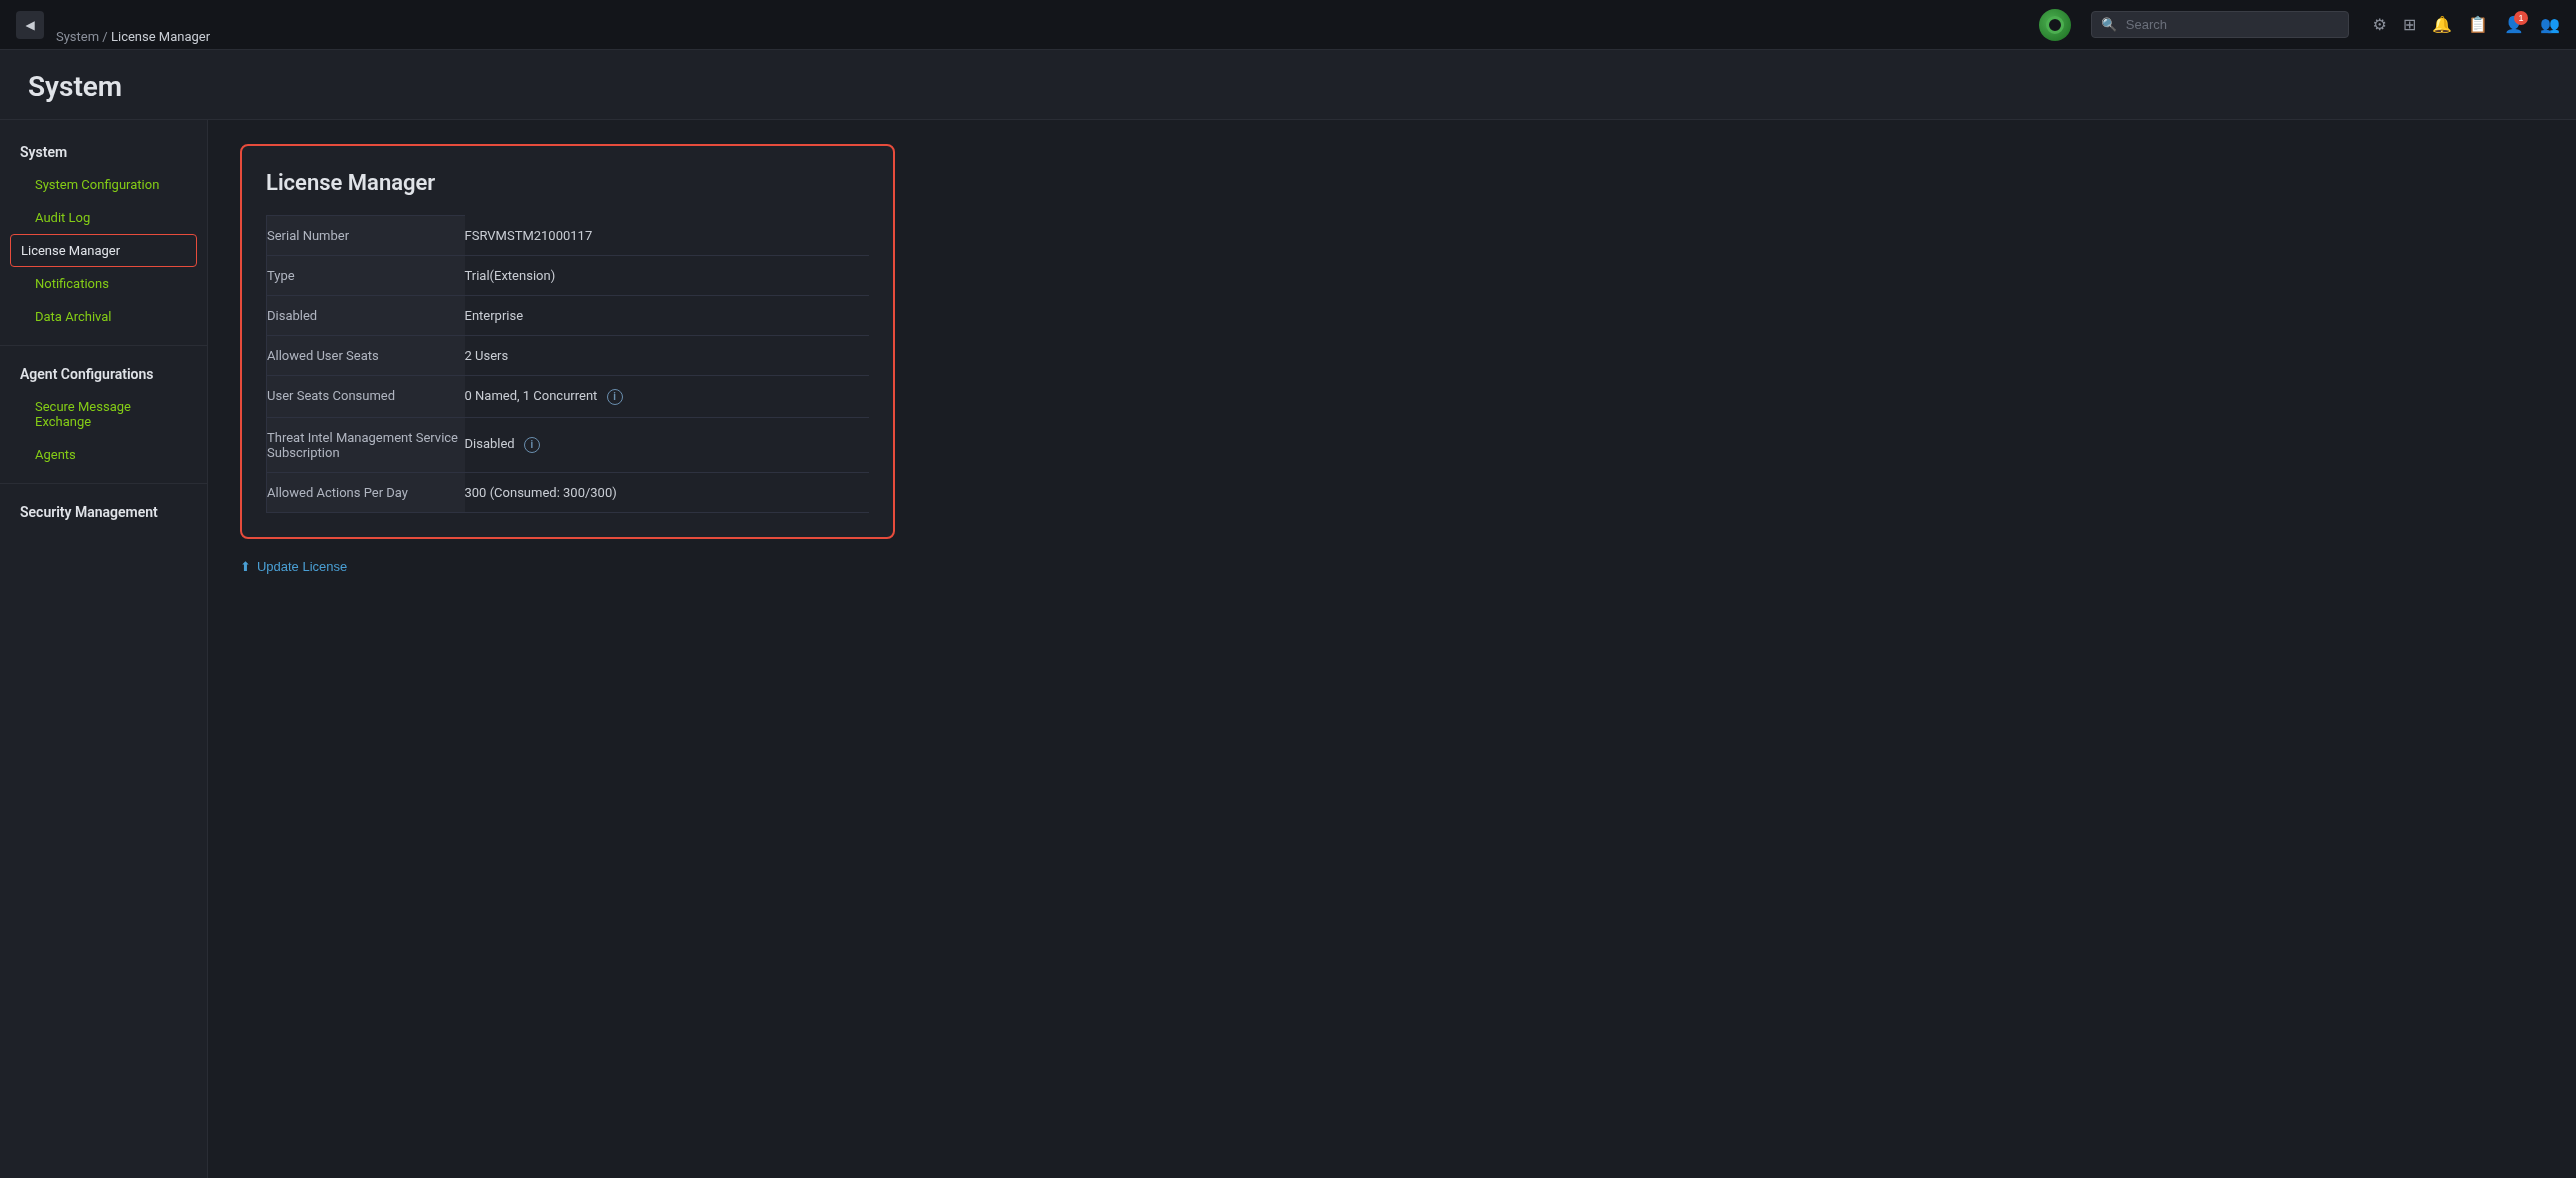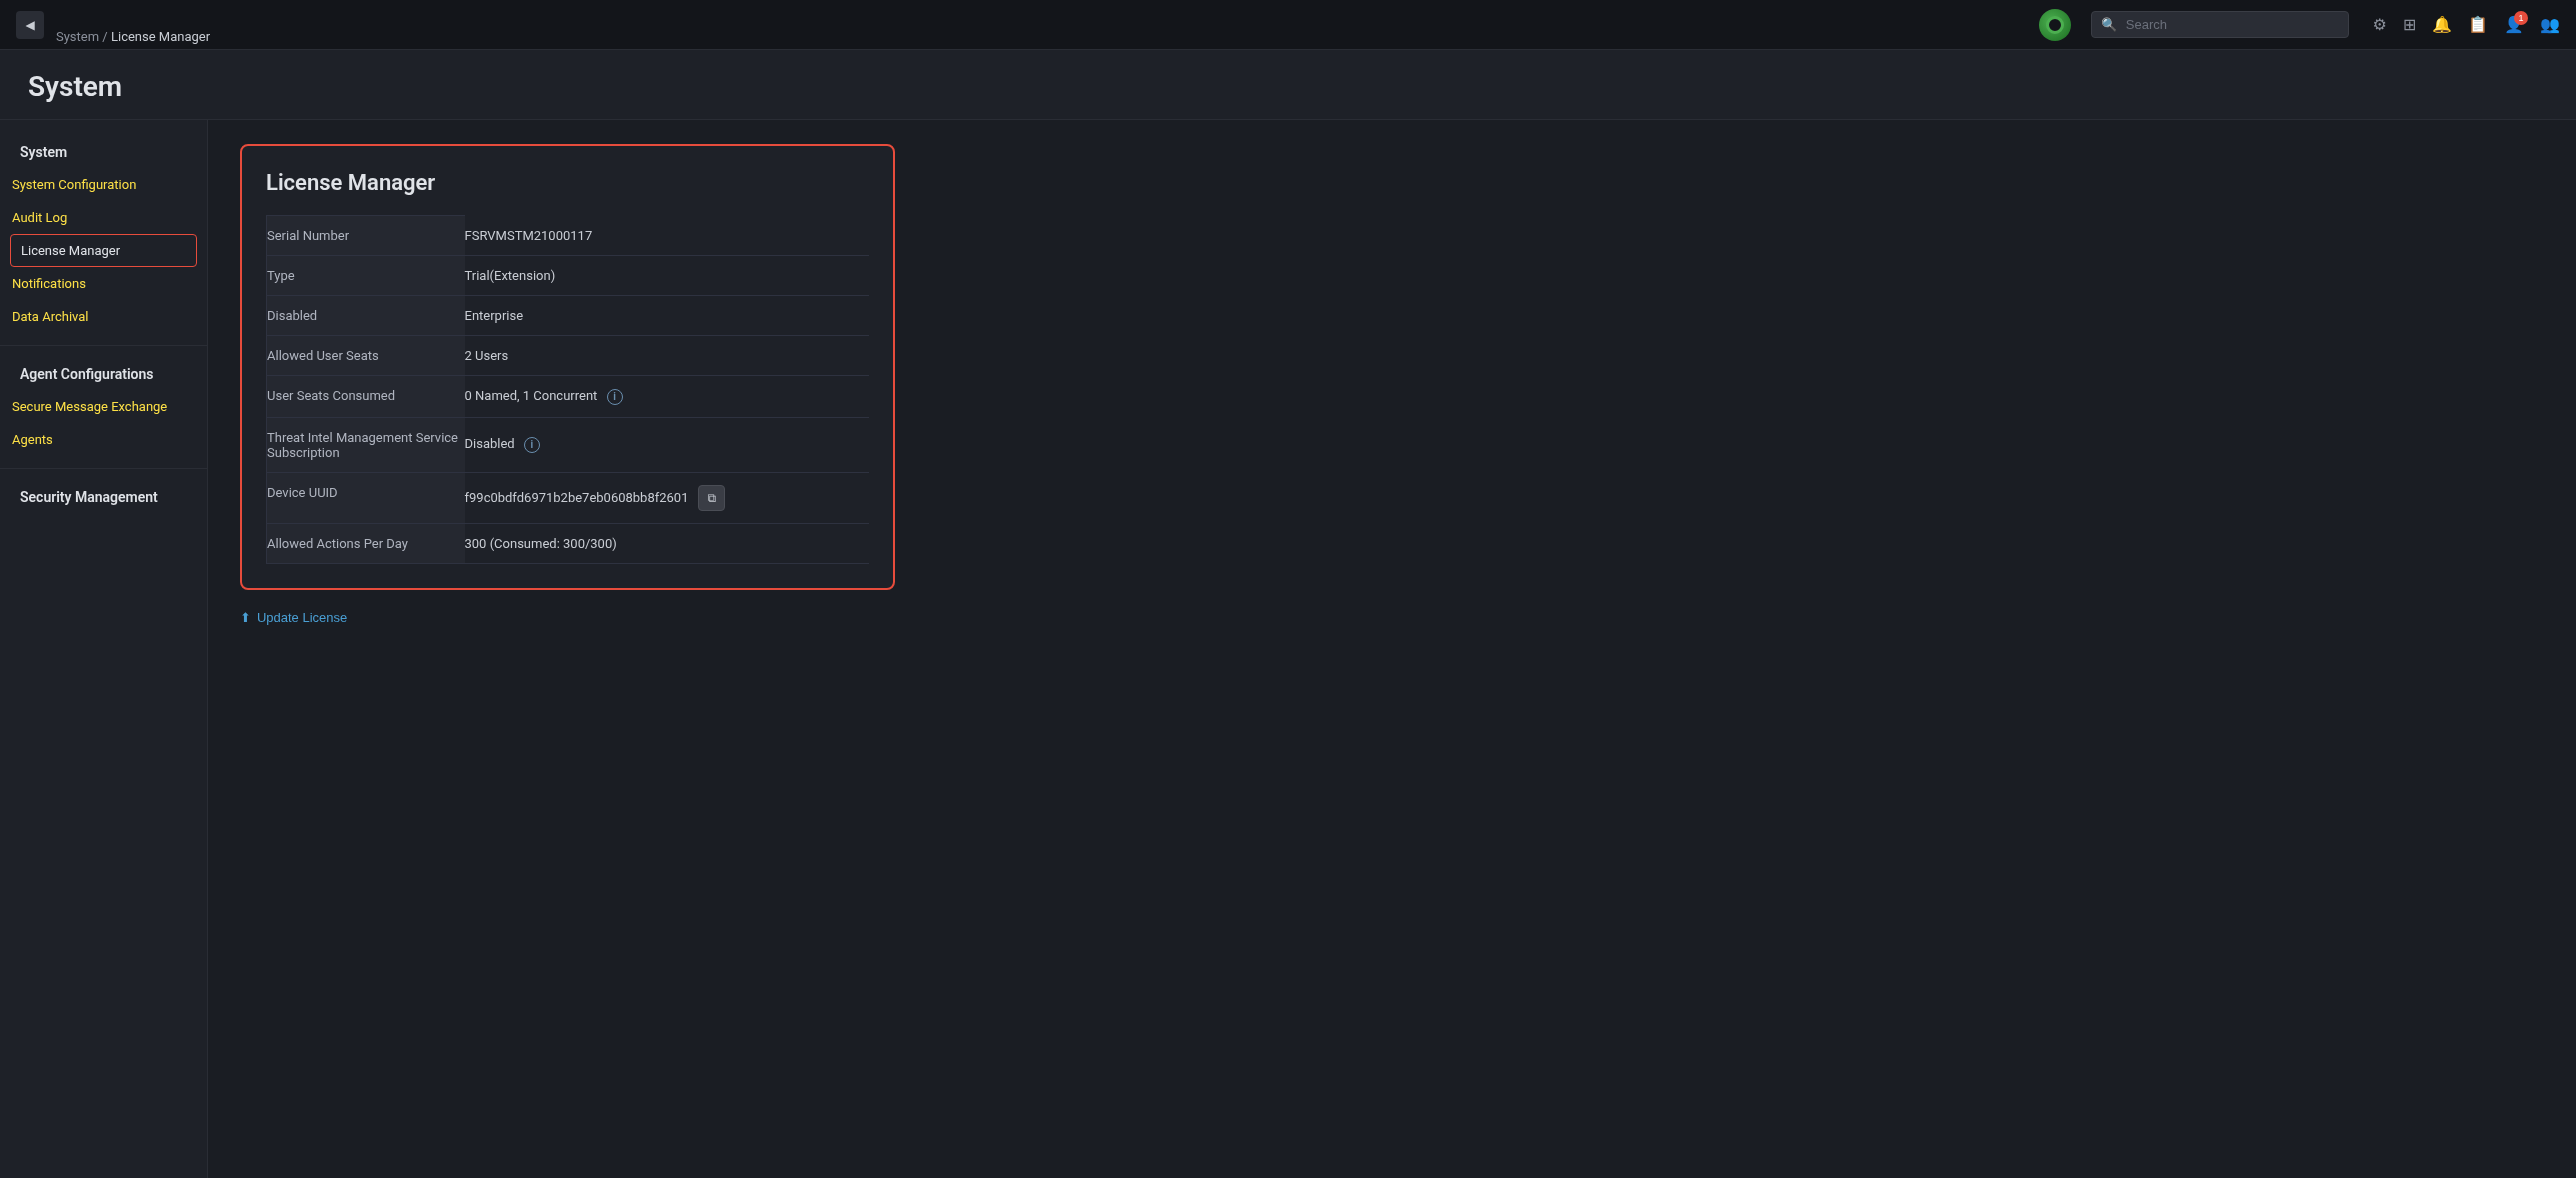--- a/index.html
+++ b/index.html
@@ -143,22 +143,22 @@
       overflow-y: auto;
       flex-shrink: 0;
     }
     .sidebar-section-label {
       color: #e0e3e8;
       font-size: 14px;
       font-weight: 600;
       padding: 8px 20px 8px;
     }
     .sidebar-item {
-      padding: 9px 12px;
-      color: #fde047;
+      padding: 9px 35px;
+      color: #84cc16;
       cursor: pointer;
       font-size: 13px;
       transition: background 0.15s;
     }
     .sidebar-item.active {
       color: #e0e3e8;
       background: transparent;
       border: 1.5px solid #e74c3c;
       border-radius: 4px;
       margin: 0 10px;
@@ -364,31 +364,20 @@
             </tr>
 
             <tr>
               <td>Threat Intel Management Service Subscription</td>
               <td>
                 <span>Disabled</span>
                 <span class="info-icon">i</span>
               </td>
             </tr>
 
-            <tr>
-              <td>Device UUID</td>
-              <td>
-                <div class="uuid-row">
-                  <span>f99c0bdfd6971b2be7eb0608bb8f2601</span>
-                  <button class="copy-btn">
-                    <span>⧉</span>
-                  </button>
-                </div>
-              </td>
-            </tr>
 
             <tr>
               <td>Allowed Actions Per Day</td>
               <td>300 (Consumed: 300/300)</td>
             </tr>
           </tbody>
         </table>
       </div>
 
       <button class="update-license-btn">

